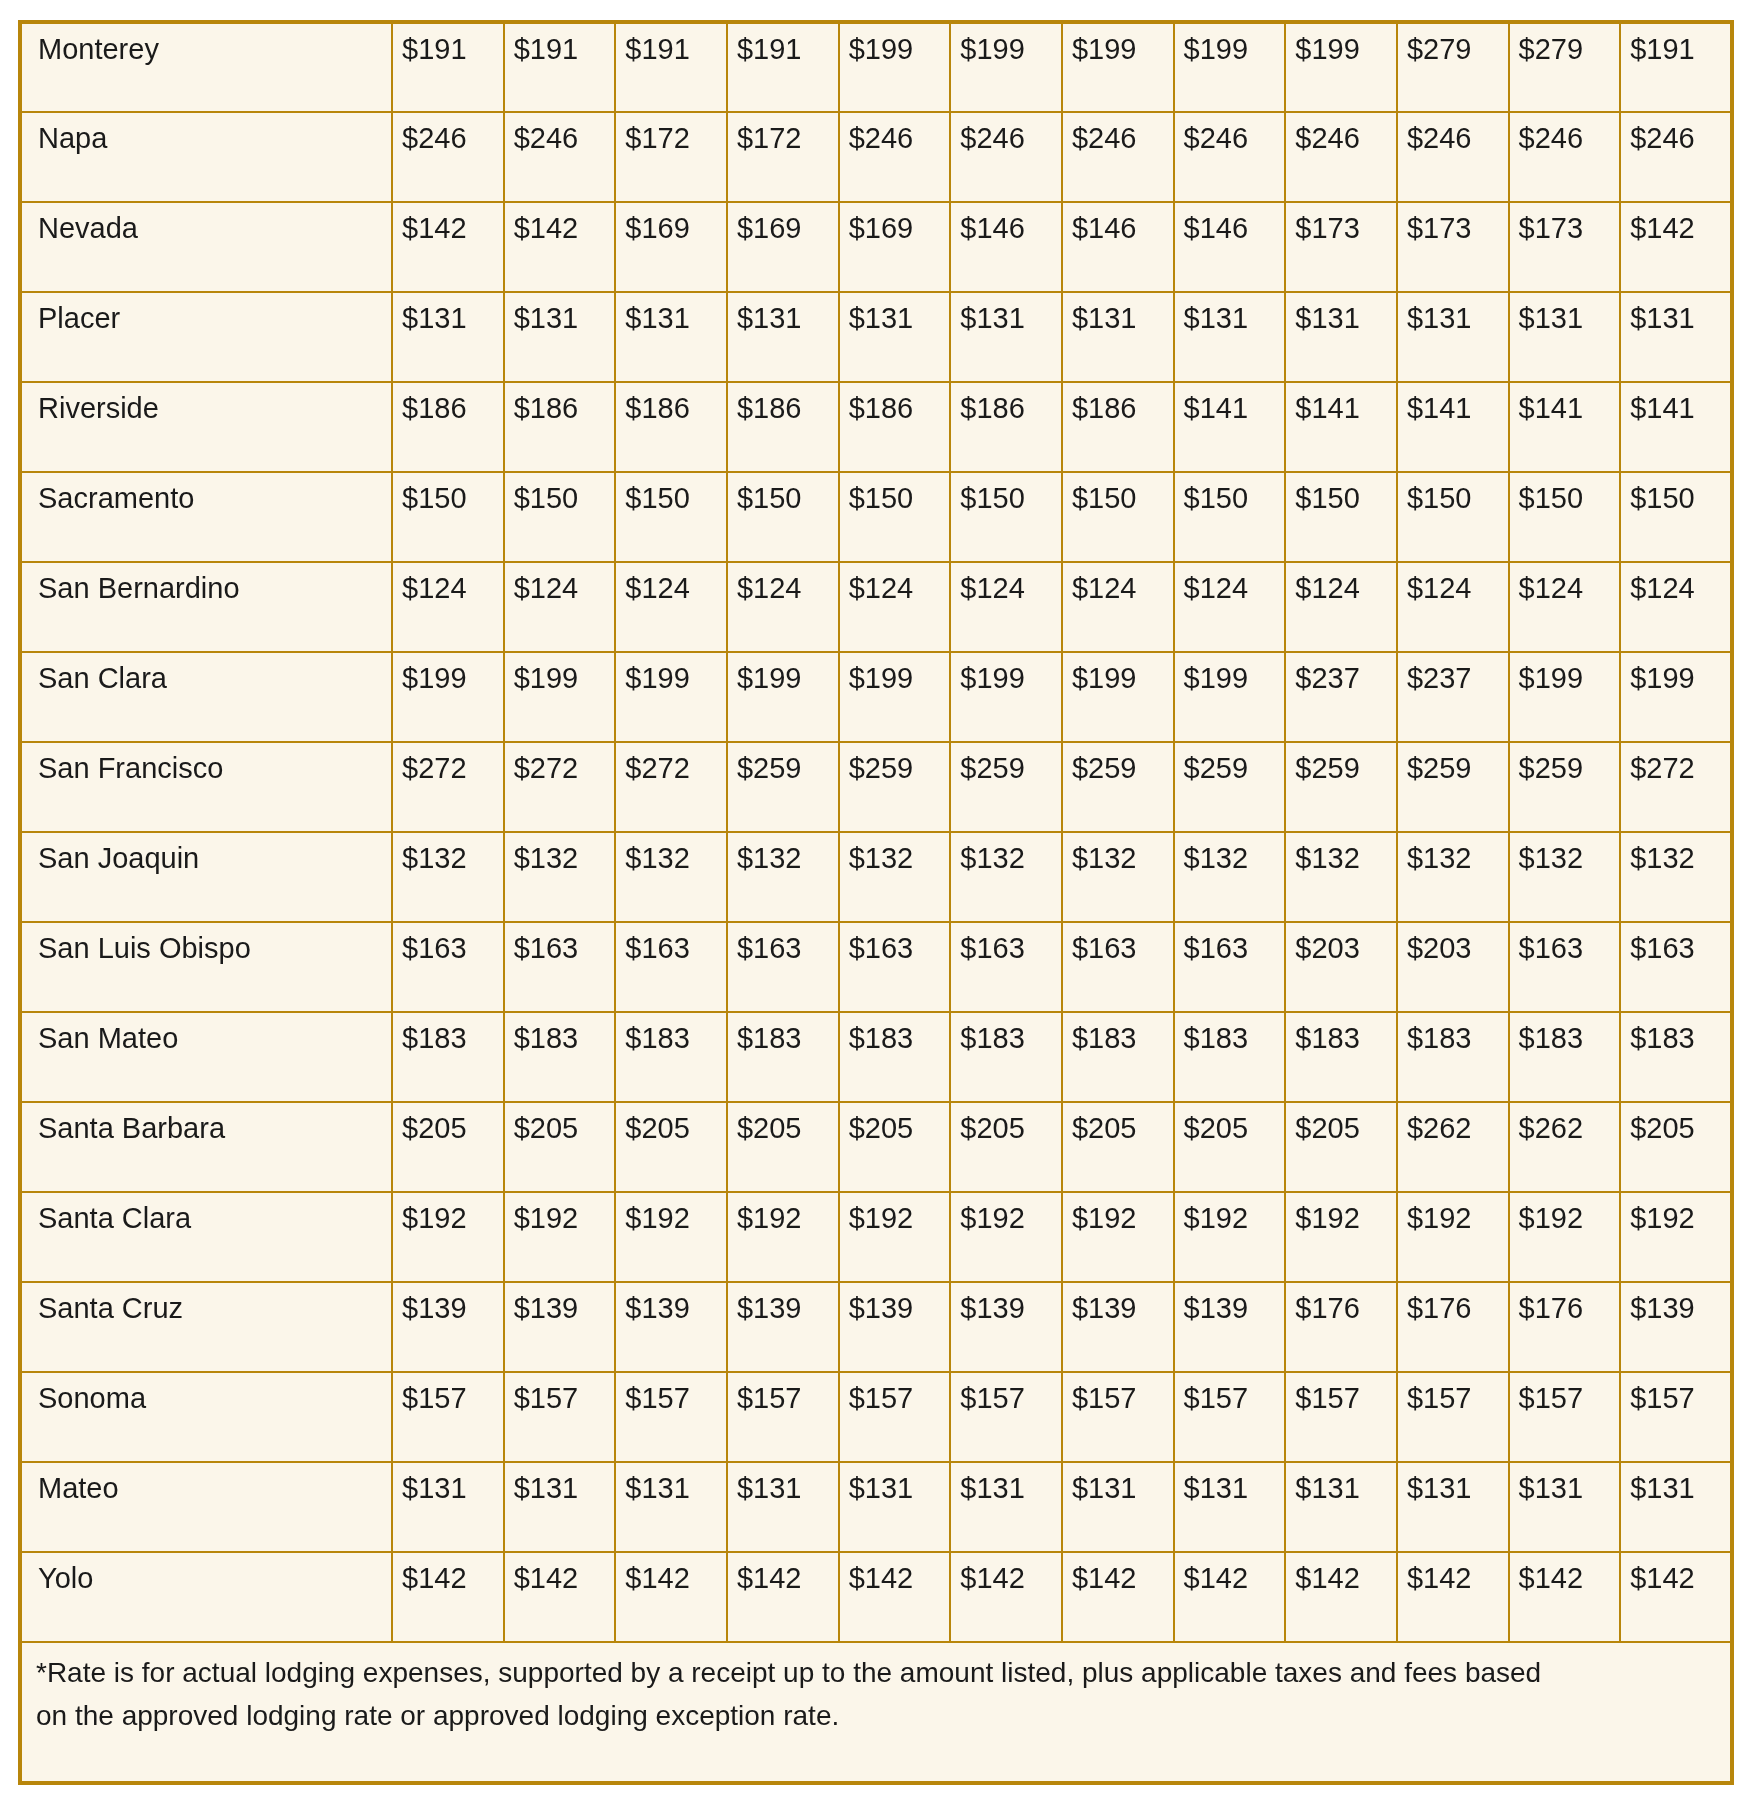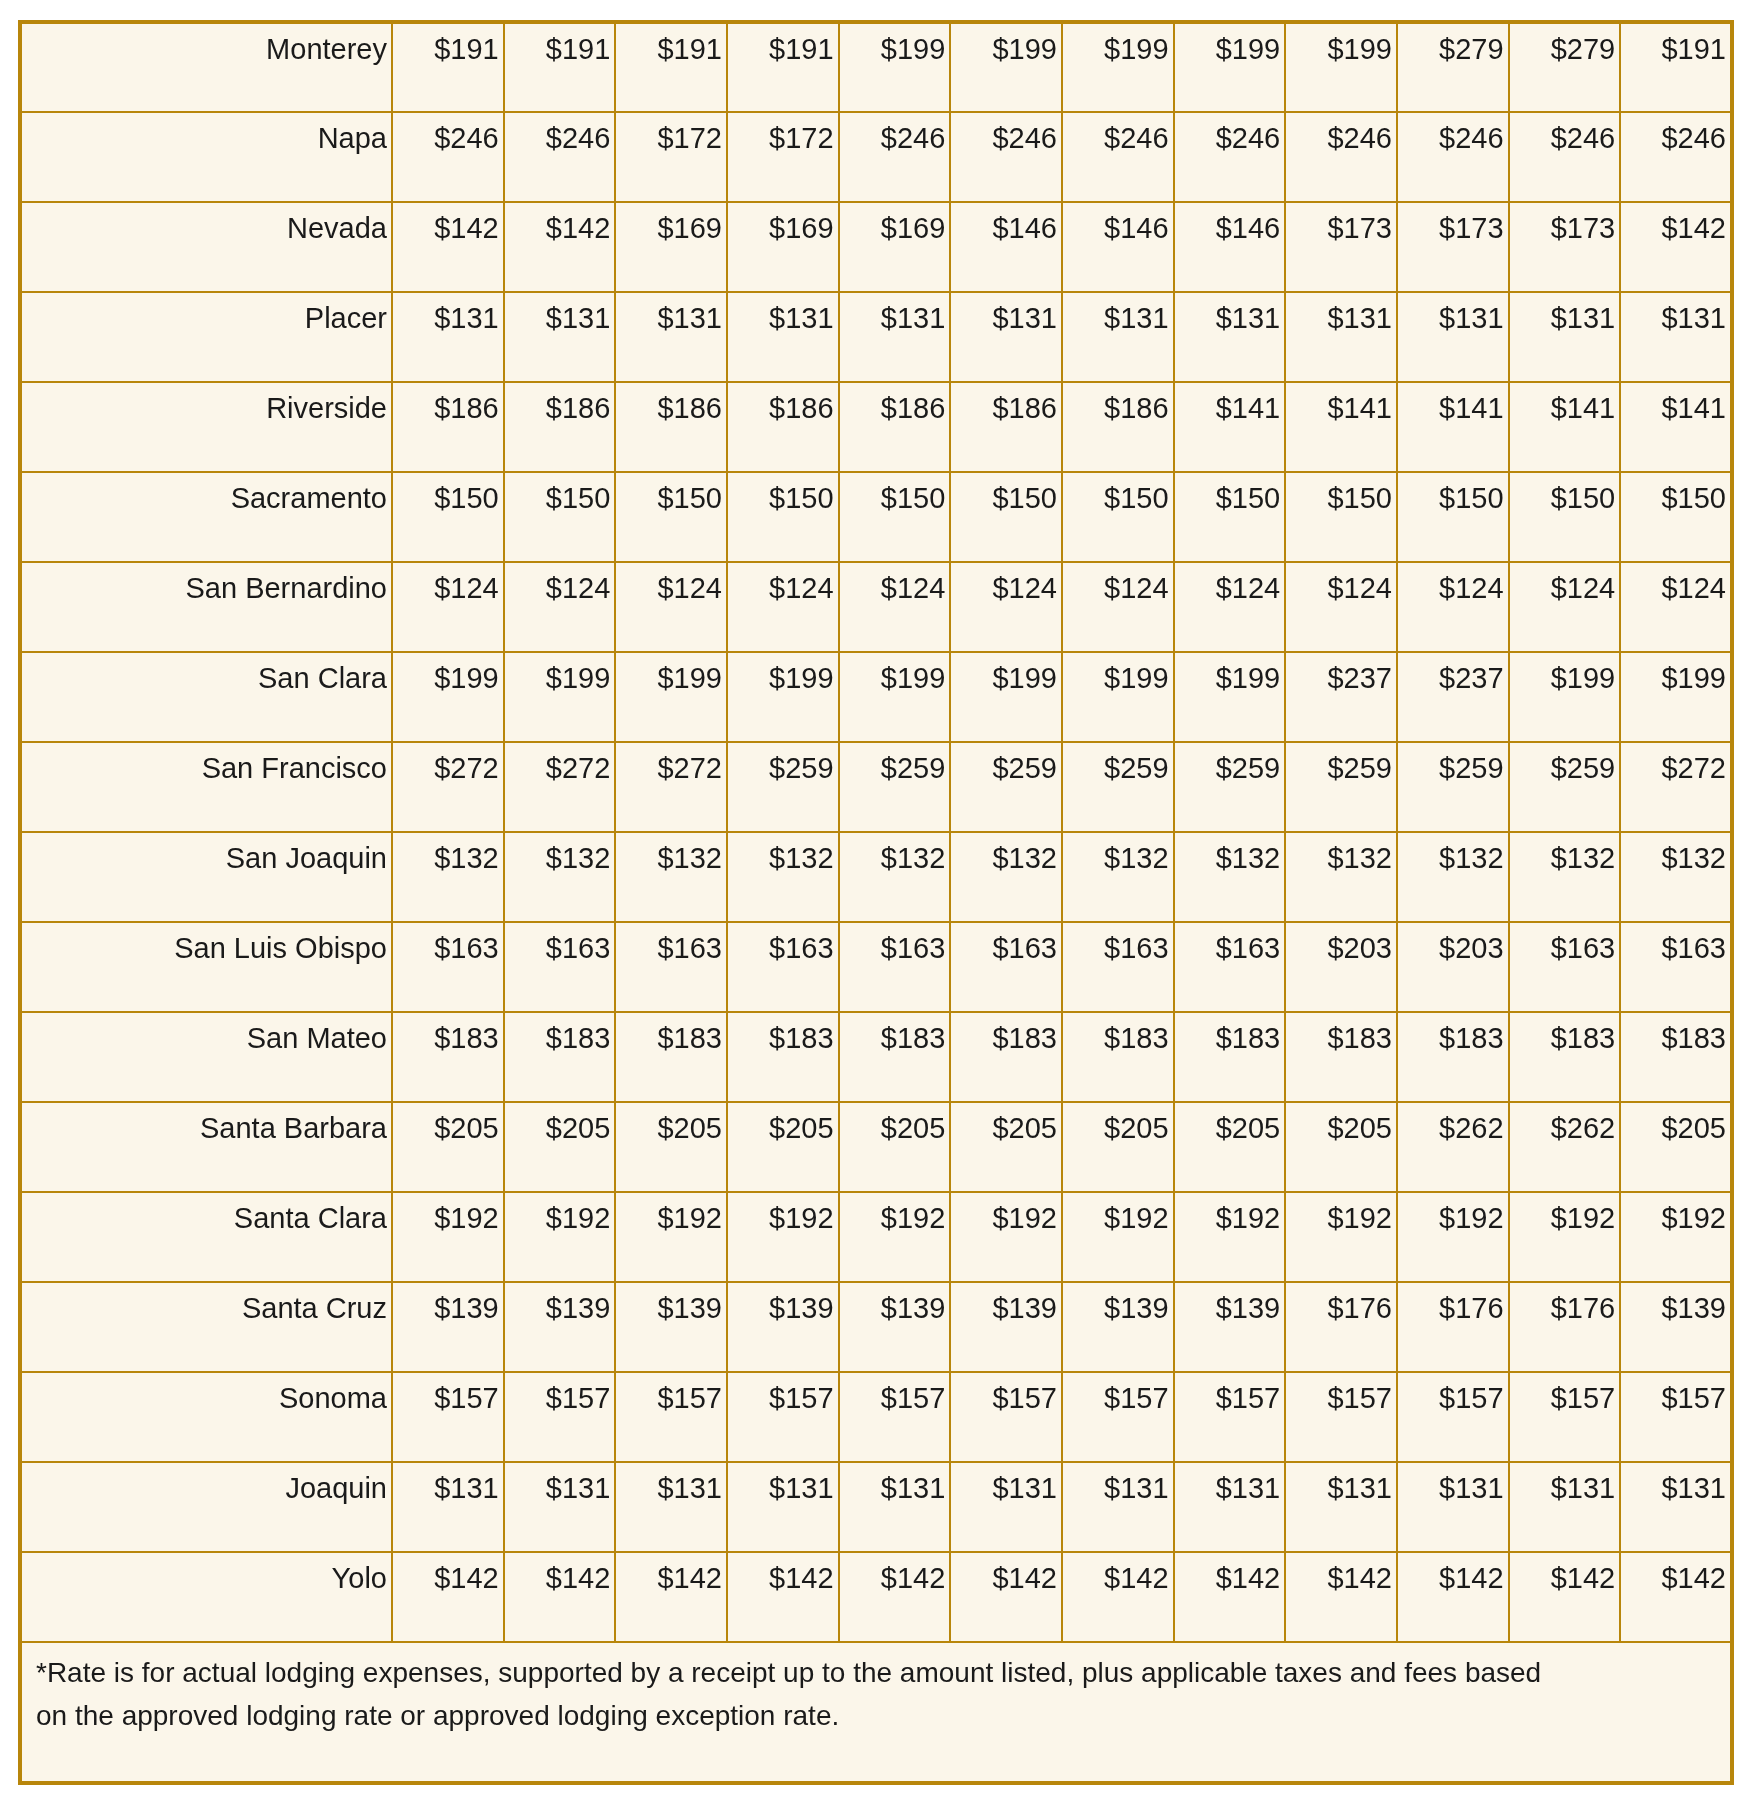--- a/index.html
+++ b/index.html
@@ -29,21 +29,20 @@
     background: #FBF6EA;
     color: #1a1a1a;
     font-size: 29px;
     vertical-align: top;
     padding: 9px 4px 9px 9px;
     overflow: hidden;
     white-space: nowrap;
   }
   .rate-table tr.data-row {
     height: 90px;
-    text-align: right;
   }
   .rate-table td.county-cell {
     padding-left: 16px;
   }
   .rate-table td.footnote-cell {
     height: 122px;
     font-size: 28px;
     line-height: 1.55;
     padding: 8px 170px 8px 14px;
     white-space: normal;
@@ -304,21 +303,21 @@
           <td class="rate-cell">$157</td>
           <td class="rate-cell">$157</td>
           <td class="rate-cell">$157</td>
           <td class="rate-cell">$157</td>
           <td class="rate-cell">$157</td>
           <td class="rate-cell">$157</td>
           <td class="rate-cell">$157</td>
           <td class="rate-cell">$157</td>
         </tr>
         <tr class="data-row">
-          <td class="county-cell">Joaquin</td>
+          <td class="county-cell">Mateo</td>
           <td class="rate-cell">$131</td>
           <td class="rate-cell">$131</td>
           <td class="rate-cell">$131</td>
           <td class="rate-cell">$131</td>
           <td class="rate-cell">$131</td>
           <td class="rate-cell">$131</td>
           <td class="rate-cell">$131</td>
           <td class="rate-cell">$131</td>
           <td class="rate-cell">$131</td>
           <td class="rate-cell">$131</td>

